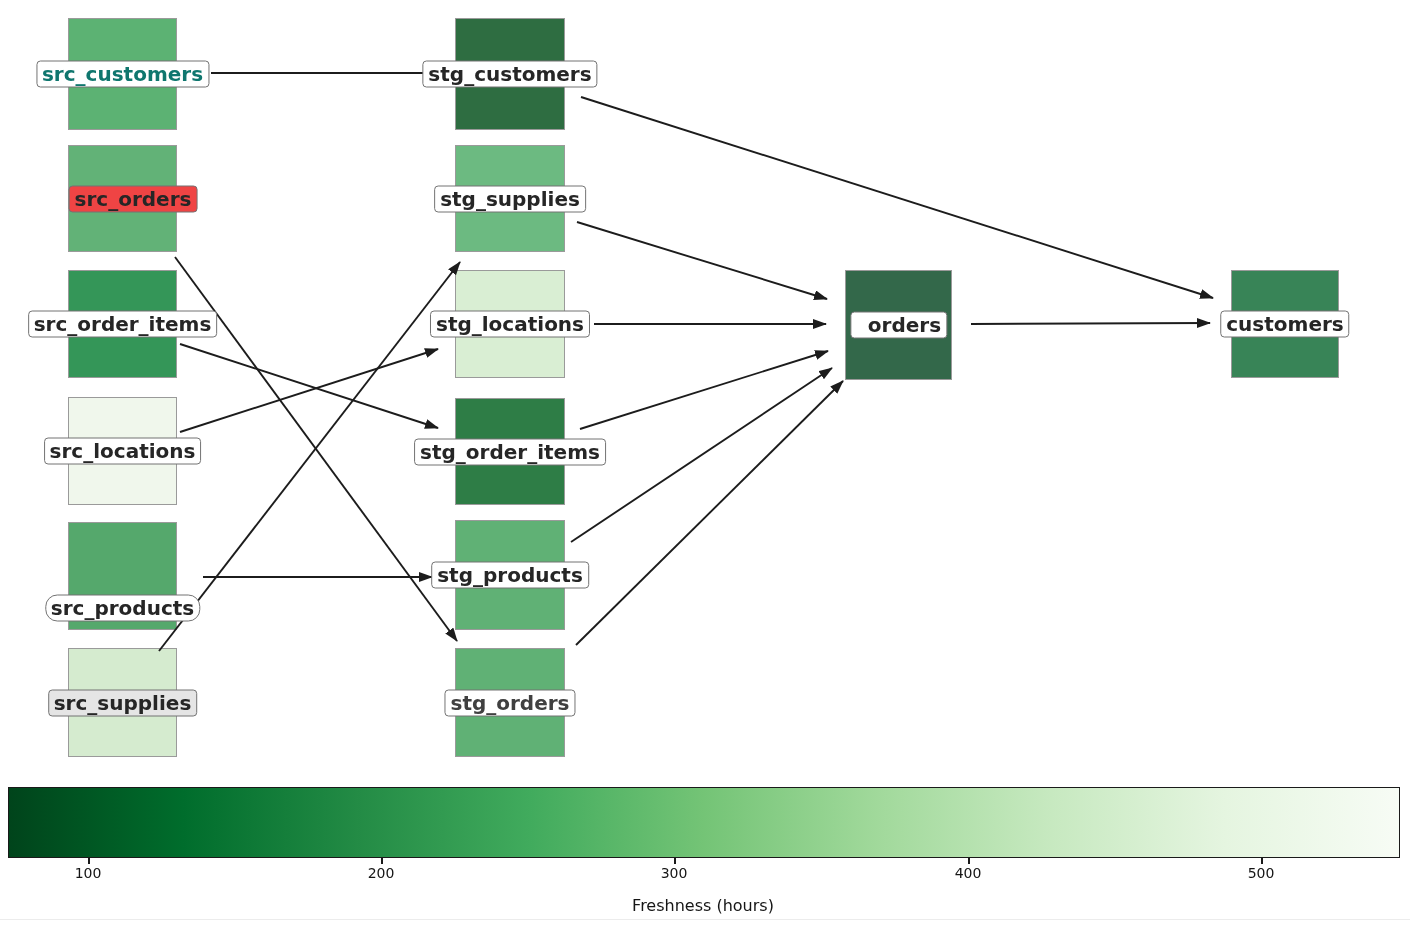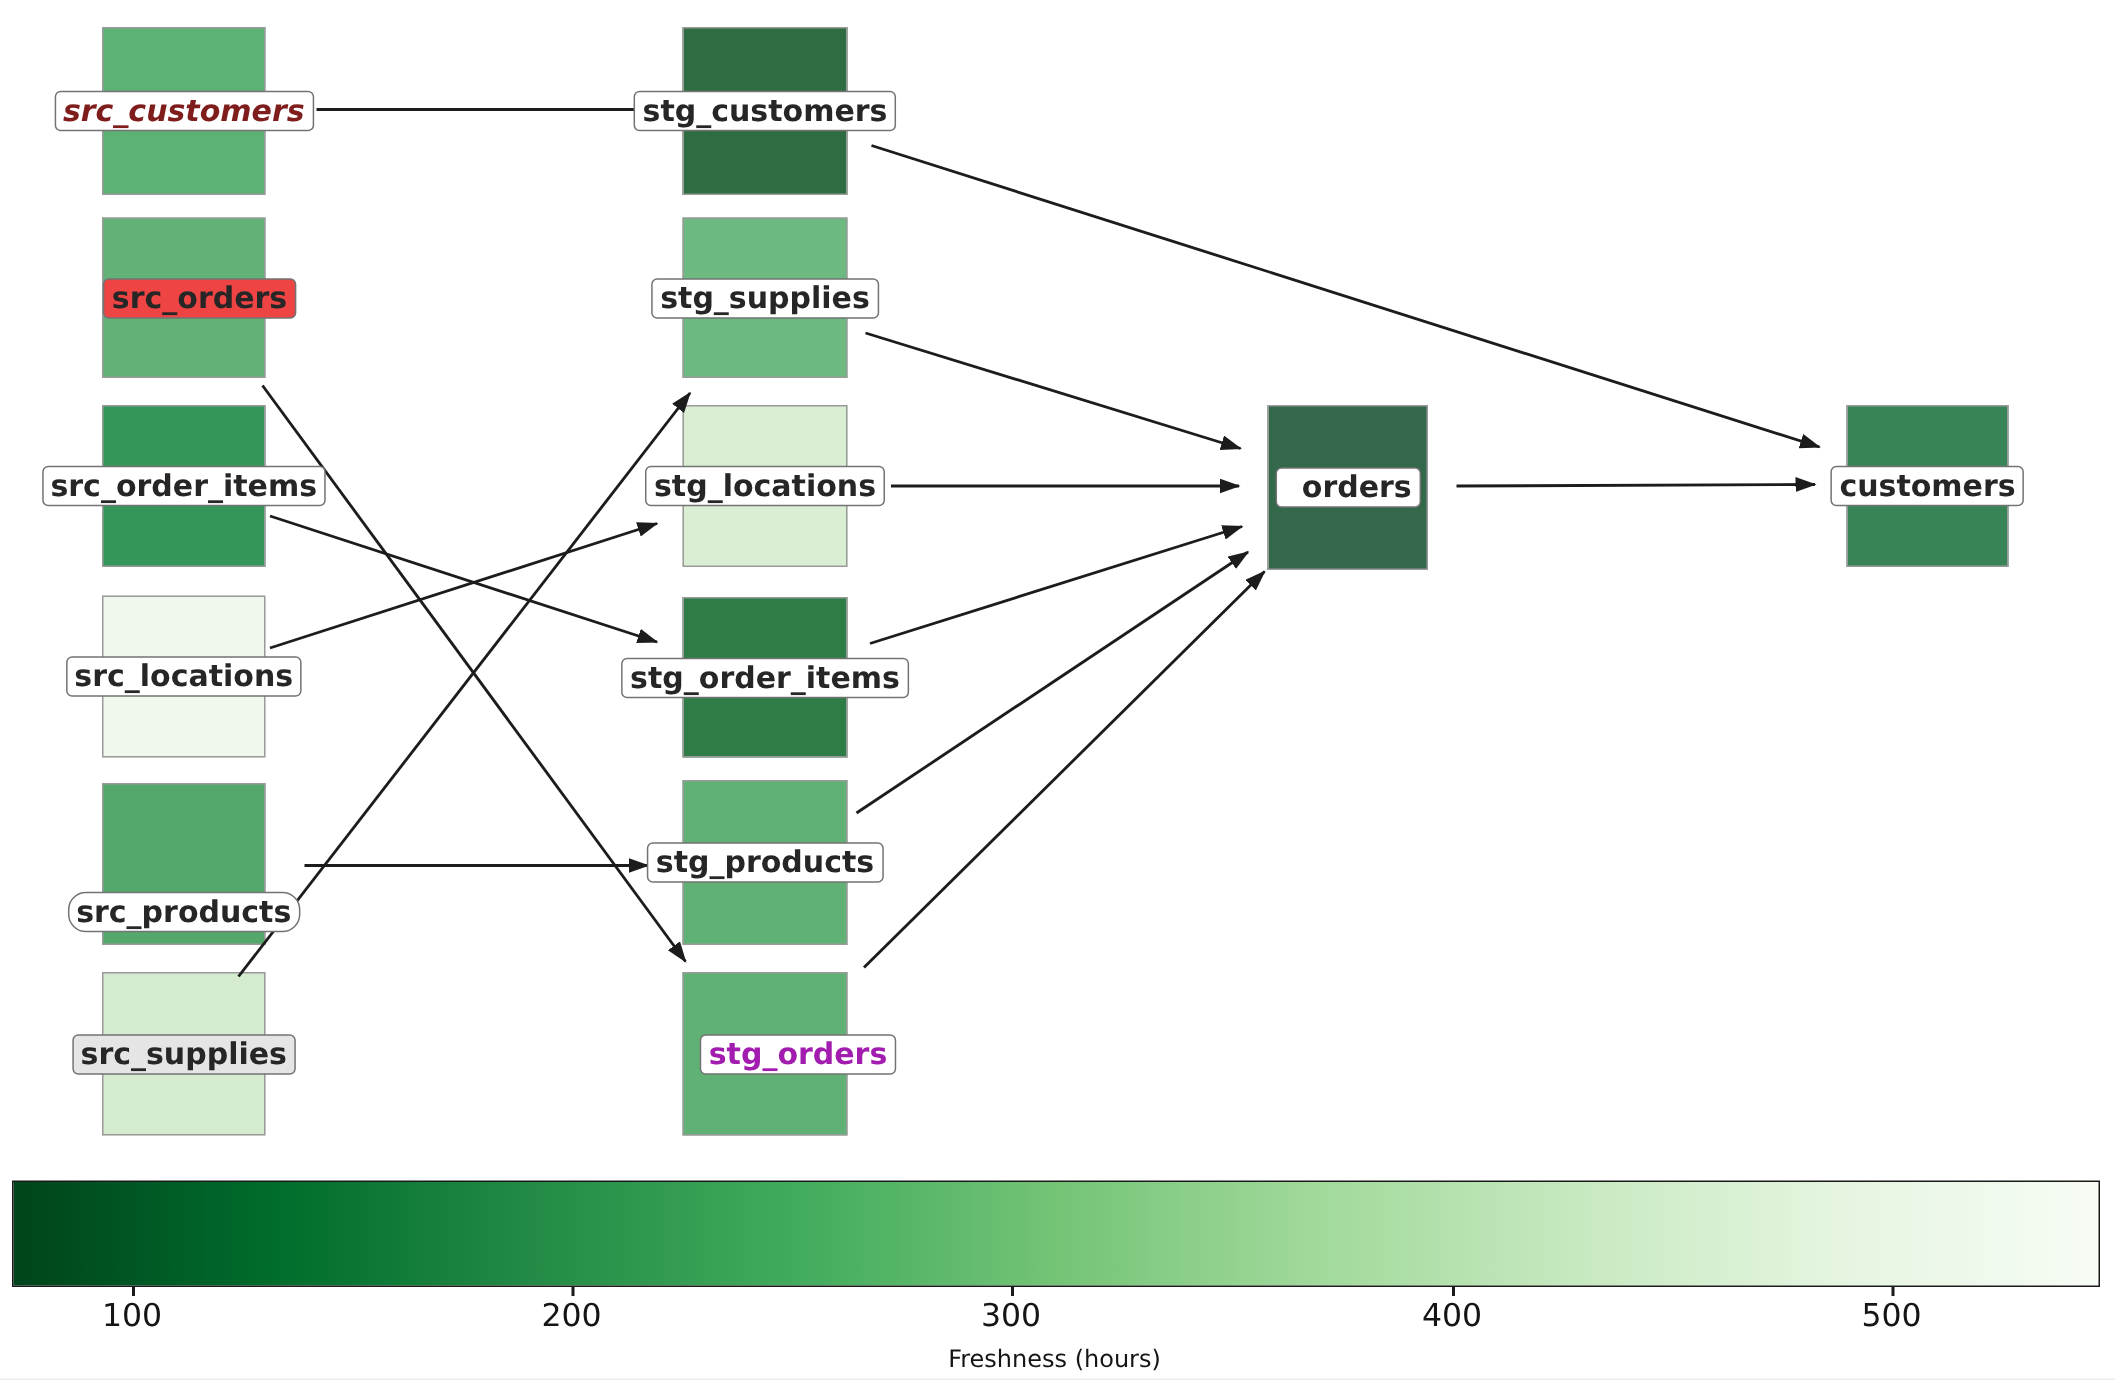--- a/index.html
+++ b/index.html
@@ -14,21 +14,21 @@
     padding:0px 5px;font-size:20px;font-weight:bold;color:#262626;
     white-space:nowrap;line-height:25px;
   }
   .colorbar-gradient{
     position:absolute;left:8px;top:787px;width:1392px;height:71px;
     border:1.6px solid #1a1a1a;box-sizing:border-box;
   }
   .cb-tick-mark{position:absolute;top:858px;width:1.6px;height:6px;background:#1a1a1a;}
   .cb-tick-label{
     position:absolute;top:865px;transform:translateX(-50%);
-    font-size:21px;color:#151515;
+    font-size:14px;color:#151515;
   }
   .cb-xlabel{
     position:absolute;left:703px;top:896px;transform:translateX(-50%);
     font-size:16px;color:#151515;
   }
   .bottom-line{position:absolute;left:0;top:919px;width:1410px;height:1px;background:#ececec;}
 </style>
 </head>
 <body>
 
@@ -67,32 +67,32 @@
         <line x1="594" y1="324" x2="826" y2="324" stroke="#1c1c1c" stroke-width="1.9" marker-end="url(#arrowhead)"></line>
         <line x1="580" y1="429" x2="828" y2="351" stroke="#1c1c1c" stroke-width="1.9" marker-end="url(#arrowhead)"></line>
         <line x1="571" y1="542" x2="832" y2="368" stroke="#1c1c1c" stroke-width="1.9" marker-end="url(#arrowhead)"></line>
         <line x1="576" y1="645" x2="843" y2="381" stroke="#1c1c1c" stroke-width="1.9" marker-end="url(#arrowhead)"></line>
         <line x1="581" y1="97" x2="1213" y2="298" stroke="#1c1c1c" stroke-width="1.9" marker-end="url(#arrowhead)"></line>
         <line x1="971" y1="324" x2="1210" y2="323" stroke="#1c1c1c" stroke-width="1.9" marker-end="url(#arrowhead)"></line>
       </g>
   </svg>
 
   <div class="layer" id="labels-layer">
-      <div class="node-label" style="left: 122.5px; top: 74px; background: rgb(255, 255, 255); border-color: rgb(115, 115, 115); color: #7f1d1d; font-style: italic;">src_customers</div>
+      <div class="node-label" style="left: 122.5px; top: 74px; background: rgb(255, 255, 255); border-color: rgb(115, 115, 115); color: #0f766e;">src_customers</div>
       <div class="node-label" style="left: 133px; top: 198.5px; background: #ef4444; border-color: rgb(115, 115, 115); color: rgb(38, 38, 38);">src_orders</div>
       <div class="node-label" style="left: 122.5px; top: 324px; background: rgb(255, 255, 255); border-color: rgb(115, 115, 115); color: rgb(38, 38, 38);">src_order_items</div>
       <div class="node-label" style="left: 122.5px; top: 451px; background: rgb(255, 255, 255); border-color: rgb(115, 115, 115); color: rgb(38, 38, 38);">src_locations</div>
       <div class="node-label" style="left: 122.5px; top: 608px; background: rgb(255, 255, 255); border-color: rgb(115, 115, 115); color: rgb(38, 38, 38); border-radius: 12px;">src_products</div>
       <div class="node-label" style="left: 122.5px; top: 702.5px; background: #e5e5e5; border-color: rgb(115, 115, 115); color: rgb(38, 38, 38);">src_supplies</div>
       <div class="node-label" style="left: 510px; top: 74px; background: rgb(255, 255, 255); border-color: rgb(115, 115, 115); color: rgb(38, 38, 38);">stg_customers</div>
       <div class="node-label" style="left: 510px; top: 198.5px; background: rgb(255, 255, 255); border-color: rgb(115, 115, 115); color: rgb(38, 38, 38);">stg_supplies</div>
       <div class="node-label" style="left: 510px; top: 324px; background: rgb(255, 255, 255); border-color: rgb(115, 115, 115); color: rgb(38, 38, 38);">stg_locations</div>
       <div class="node-label" style="left: 510px; top: 451.5px; background: rgb(255, 255, 255); border-color: rgb(115, 115, 115); color: rgb(38, 38, 38);">stg_order_items</div>
       <div class="node-label" style="left: 510px; top: 575px; background: rgb(255, 255, 255); border-color: rgb(115, 115, 115); color: rgb(38, 38, 38);">stg_products</div>
-      <div class="node-label" style="left: 532px; top: 702.5px; background: rgb(255, 255, 255); border-color: rgb(115, 115, 115); color: #a21caf;">stg_orders</div>
+      <div class="node-label" style="left: 510px; top: 702.5px; background: rgb(255, 255, 255); border-color: rgb(115, 115, 115); color: #404040;">stg_orders</div>
       <div class="node-label" style="left: 898.5px; top: 325px; background: rgb(255, 255, 255); border-color: rgb(115, 115, 115); color: rgb(38, 38, 38); padding-left: 17px;">orders</div>
       <div class="node-label" style="left: 1285px; top: 324px; background: rgb(255, 255, 255); border-color: rgb(115, 115, 115); color: rgb(38, 38, 38);">customers</div>
     </div>
 
   <div>
     <div class="colorbar-gradient" id="cb-gradient" style="background: linear-gradient(to right, rgb(0, 68, 27) 0%, rgb(0, 109, 44) 12.5%, rgb(35, 139, 69) 25%, rgb(65, 171, 93) 37.5%, rgb(116, 196, 118) 50%, rgb(161, 217, 155) 62.5%, rgb(199, 233, 192) 75%, rgb(229, 245, 224) 87.5%, rgb(247, 252, 245) 100%); border-color: rgb(26, 26, 26);"></div>
     <div id="cb-ticks">
         <div class="cb-tick-mark" style="left: 88px;"></div>
         <div class="cb-tick-label" style="left: 88px;">100</div>
         <div class="cb-tick-mark" style="left: 381px;"></div>

